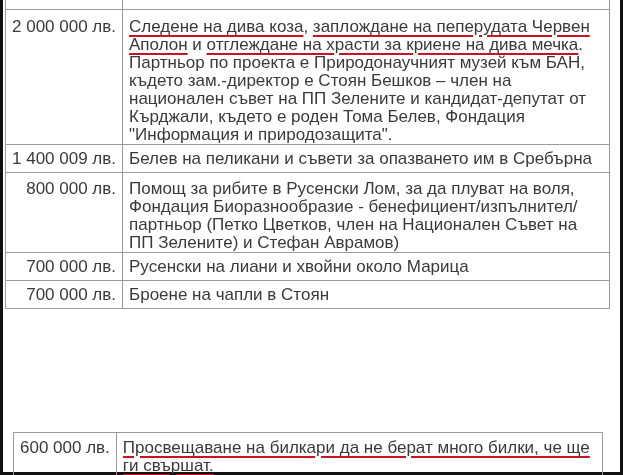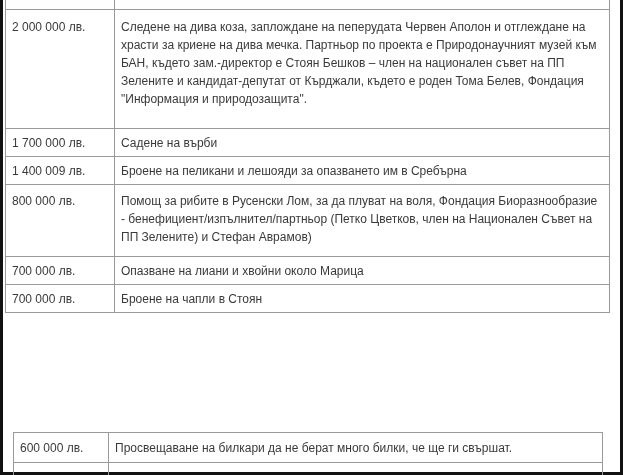--- a/index.html
+++ b/index.html
@@ -10,36 +10,37 @@
     color: #3a3a3a;
   }
   .frame {
     position: absolute; left: 0; top: 0; width: 623px; height: 475px;
     box-sizing: border-box;
     border-left: 3px solid #111; border-right: 3px solid #111; border-bottom: 3px solid #111;
   }
   table { border-collapse: collapse; position: absolute; }
   td {
     border: 1px solid #9a9a9a;
-    font-size: 12px; line-height: 18px;
+    font-size: 17px; line-height: 18px;
     vertical-align: top;
     padding: 0 6px;
   }
   #t1 { left: 5px; top: -20px; width: 605px; }
   #t1 td.amt { width: 96px; }
   #t2 { left: 13px; top: 432px; width: 590px; }
   #t2 td.amt { width: 95px; }
   td.amt { white-space: nowrap; }
-  td.amt.center { text-align: left; }
+  td.amt.center { text-align: right; }
   .r-cut td { height: 28px; padding-top: 0; }
   .r1 td { height: 110px; padding-top: 8px; }
   .rs td { height: 28px; padding-top: 5px; box-sizing: border-box; }
   .r8 td { height: 72px; padding-top: 7px; box-sizing: border-box; }
   .r9 td { height: 30px; padding-top: 6px; box-sizing: border-box; }
   .ul {
+    text-decoration: underline;
     text-decoration-color: #c8141e;
     text-decoration-thickness: 2px;
     text-underline-offset: 3px;
   }
 </style>
 </head>
 <body>
 
 <div class="frame"></div>
 
@@ -47,34 +48,30 @@
   <tbody>
     <tr class="r-cut">
       <td class="amt"></td>
       <td></td>
     </tr>
     <tr class="r1">
       <td class="amt">2 000 000 лв.</td>
       <td><span class="ul">Следене на дива коза</span><span>, </span><span class="ul">заплождане на пеперудата Червен Аполон</span><span> и </span><span class="ul">отглеждане на храсти за криене на дива мечка</span><span>. Партньор по проекта е Природонаучният музей към БАН, където зам.-директор е Стоян Бешков – член на национален съвет на ПП Зелените и кандидат-депутат от Кърджали, където е роден Тома Белев, Фондация "Информация и природозащита".</span></td>
     </tr>
     <tr class="rs">
-      <td class="amt">1 700 000 лв.</td>
-      <td>Садене на върби</td>
-    </tr>
-    <tr class="rs">
       <td class="amt">1 400 009 лв.</td>
-      <td>Броене на пеликани и лешояди за опазването им в Сребърна</td>
+      <td>Белев на пеликани и съвети за опазването им в Сребърна</td>
     </tr>
     <tr class="r8">
       <td class="amt center">800 000 лв.</td>
       <td>Помощ за рибите в Русенски Лом, за да плуват на воля, Фондация Биоразнообразие - бенефициент/изпълнител/партньор (Петко Цветков, член на Национален Съвет на ПП Зелените) и Стефан Аврамов)</td>
     </tr>
     <tr class="rs">
       <td class="amt center">700 000 лв.</td>
-      <td>Опазване на лиани и хвойни около Марица</td>
+      <td>Русенски на лиани и хвойни около Марица</td>
     </tr>
     <tr class="rs">
       <td class="amt center">700 000 лв.</td>
       <td>Броене на чапли в Стоян</td>
     </tr>
   </tbody>
 </table>
 
 <table id="t2">
   <tbody>

